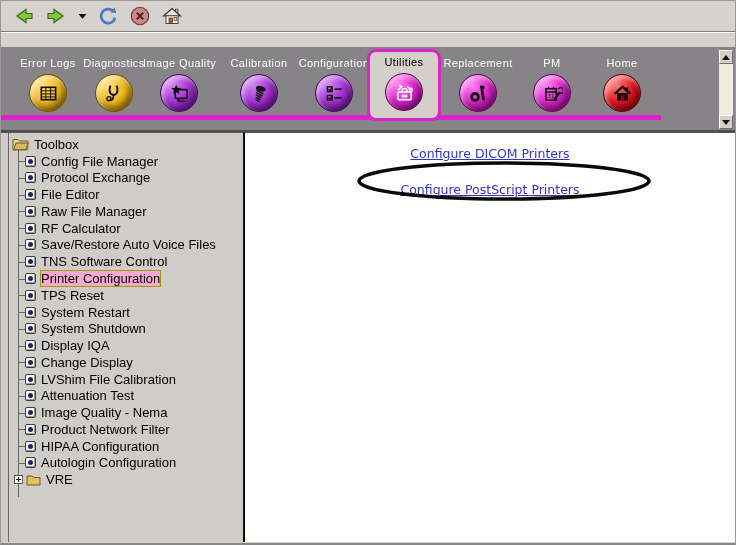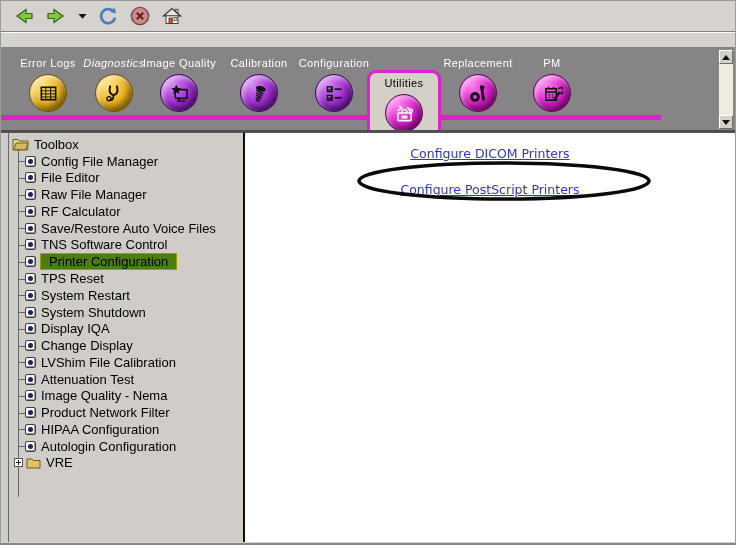--- a/index.html
+++ b/index.html
@@ -26,22 +26,22 @@
     cursor:pointer; z-index:2; }
   .tab-label { font-size:11px; color:#fff; letter-spacing:.4px; height:14px;
     white-space:nowrap; }
   .ball { width:38px; height:38px; border-radius:50%; margin:3px auto 0;
     display:flex; align-items:center; justify-content:center;
     box-shadow: inset 3px 4px 5px rgba(255,255,255,.55), inset -3px -4px 6px rgba(0,0,0,.4); }
   .ball-gold    { background:radial-gradient(circle at 35% 30%, #ffe07a 0%, #efb71e 48%, #a07400 100%); border:1px solid #6e5200; }
   .ball-purple  { background:radial-gradient(circle at 35% 30%, #d27ff0 0%, #a32fd4 48%, #580d80 100%); border:1px solid #420a60; }
   .ball-magenta { background:radial-gradient(circle at 35% 30%, #ff7df0 0%, #dd22cc 48%, #8a0582 100%); border:1px solid #65035f; }
   .ball-red     { background:radial-gradient(circle at 35% 30%, #ff7a72 0%, #e3131f 48%, #850007 100%); border:1px solid #5e0004; }
-  .t0{left:11px;} .t1{left:77px;font-style:italic;} .t2{left:142px;} .t3{left:222px;} .t4{left:297px;}
-  .t5{left:366px;margin-top:21px;} .t6{left:441px;} .t7{left:515px;} .t8{left:585px;}
+  .t0{left:11px;} .t1{left:77px;} .t2{left:142px;} .t3{left:222px;} .t4{left:297px;}
+  .t5{left:366px;} .t6{left:441px;} .t7{left:515px;} .t8{left:585px;}
   .tab.selected { top:2px; width:74px; height:72px; background:#d4d0c8;
     border:3px solid #dd22cc; border-radius:9px; padding-top:4px; }
   .tab.selected .tab-label { color:#000; }
 
   
   .vscroll { position:absolute; right:1px; top:2px; width:16px; height:81px;
     background:#efecdf; border:1px solid #8a8a8a; z-index:3; }
   .sbtn { position:absolute; left:0; width:14px; height:14px; background:#d4d0c8;
     border:1px solid; border-color:#fff #6e6e6e #6e6e6e #fff;
     display:flex; align-items:center; justify-content:center; }
@@ -58,21 +58,21 @@
     font-size:13px; color:#000; overflow:hidden; }
   .vline { position:absolute; left:9px; top:13px; height:350px; width:1px; background:#686868; }
   .trow { position:relative; height:16.77px; display:flex; align-items:center; white-space:nowrap; }
   .trow.leaf::before { content:""; position:absolute; left:9px; top:50%; width:8px; height:1px; background:#686868; }
   .nodeicon { position:relative; flex:0 0 11px; width:11px; height:11px; margin-left:16px;
     background:#fdfdfd; border:1px solid #3d3d3d; border-radius:2px;
     box-shadow: inset -1px -1px 0 #9a9a9a; }
   .nodeicon::after { content:""; position:absolute; left:2px; top:2px; width:5px; height:5px;
     border-radius:50%; background:#16265e; }
   .tlabel { margin-left:5px; }
-  .tlabel.hl { background:#4d7c0f; outline:1px solid #9c9c00; padding:0 8px; }
+  .tlabel.hl { background:#f9a8d4; outline:1px solid #9c9c00; padding:0 0; }
   .rooticon { margin-left:3px; display:flex; }
   .plusbox { margin-left:5px; display:flex; }
   .foldericon { margin-left:3px; display:flex; }
 
   .main { position:relative; flex:1; background:#ffffff; border-top:1px solid #555;
     padding-top:11px; text-align:center; }
   .linkrow { height:16px; }
   .linkrow + .linkrow { margin-top:20px; }
   .link { font-family:"DejaVu Sans", sans-serif; font-size:12.5px; color:#3333cc;
     text-decoration:underline; cursor:pointer; }
@@ -215,20 +215,31 @@
         <svg width="21" height="21" viewBox="0 0 22 22">
             <rect x="4" y="6" width="11" height="12" fill="none" stroke="#111" stroke-width="1.7"></rect>
             <path d="M4 9.4 h11 M6.8 6 v-2 M12 6 v-2" stroke="#111" stroke-width="1.4"></path>
             <text x="5.6" y="15.4" font-size="6" fill="#111" font-family="'DejaVu Sans', sans-serif">31</text>
             <path d="M12.8 17.4 L18.6 9.6" stroke="#111" stroke-width="2.3"></path>
             <path d="M17.2 6.2 a3 3 0 1 1 2 4.6" fill="none" stroke="#111" stroke-width="1.7"></path>
           </svg>
       </div>
     </div>
 
+    <div class="tab t8">
+      <div class="tab-label">Home</div>
+      <div class="ball ball-red">
+        <svg width="21" height="21" viewBox="0 0 22 22">
+            <rect x="14.6" y="4.6" width="2.4" height="4.4" fill="#111"></rect>
+            <path d="M2.6 11.4 L11 4 L19.4 11.4" fill="none" stroke="#111" stroke-width="2.6"></path>
+            <rect x="5.3" y="10.4" width="11.4" height="8.2" fill="#111"></rect>
+            <rect x="9.4" y="13" width="3.4" height="5.6" fill="#8f0510"></rect>
+          </svg>
+      </div>
+    </div>
 
     <div class="vscroll">
       <div class="sbtn up">
           <span class="tri-up"></span>
         </div>
       <div class="sbtn down">
           <span class="tri-down"></span>
         </div>
     </div>
   </div>
@@ -247,20 +258,24 @@
                 <path d="M4.2 6 H16.4 L13.6 12.8 H1.4z" fill="#d4b864" stroke="#6e5a20" stroke-width="1"></path>
               </svg>
           </span>
           <span class="tlabel">Toolbox</span>
         </div>
 
         <div id="tree-items">
             <div class="trow leaf">
               <span class="nodeicon"></span>
               <span class="tlabel">Config File Manager</span>
+            </div>
+            <div class="trow leaf">
+              <span class="nodeicon"></span>
+              <span class="tlabel">Protocol Exchange</span>
             </div>
             <div class="trow leaf">
               <span class="nodeicon"></span>
               <span class="tlabel">File Editor</span>
             </div>
             <div class="trow leaf">
               <span class="nodeicon"></span>
               <span class="tlabel">Raw File Manager</span>
             </div>
             <div class="trow leaf">

